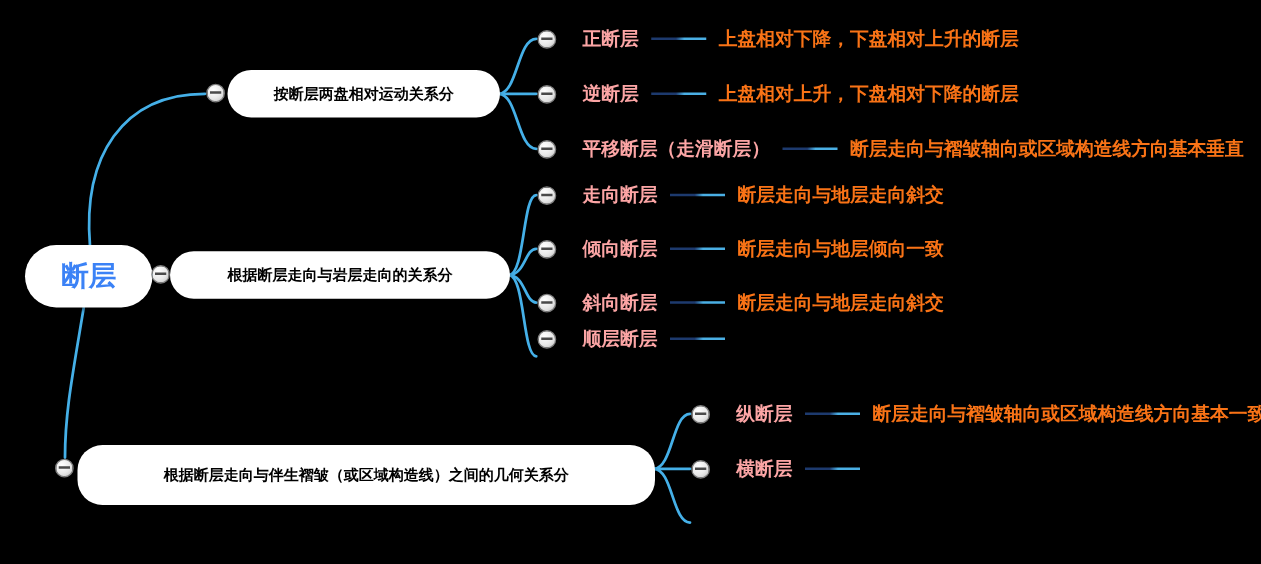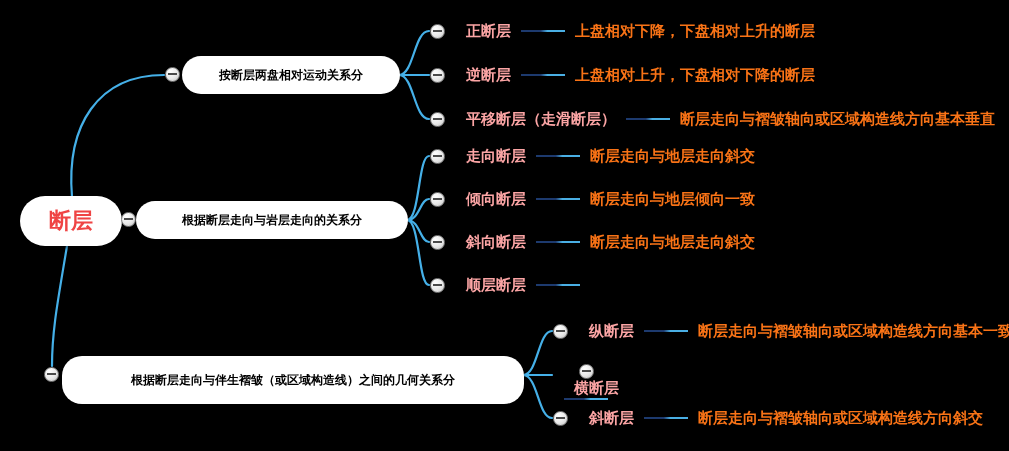--- a/index.html
+++ b/index.html
@@ -6,21 +6,21 @@
   #canvas{
     position:relative;width:1009px;height:451px;background:#000;overflow:hidden;
     font-family:"Liberation Sans","DejaVu Sans",sans-serif;
   }
   svg.links{position:absolute;left:0;top:0;pointer-events:none;}
   .pill{
     position:absolute;display:flex;align-items:center;justify-content:center;
     background:#fff;border-radius:20px;box-shadow:0 2px 3px rgba(0,0,0,.45);
     color:#000000;font-weight:bold;font-size:12px;white-space:nowrap;cursor:pointer;
   }
-  .pill.root{font-size:22px;color:#ef4444;border-radius:25px;}
+  .pill.root{font-size:22px;color:#3b82f6;border-radius:25px;}
   .minus{
     box-sizing:border-box;width:15px;height:15px;border-radius:50%;
     background:radial-gradient(circle at 35% 30%,#ffffff 0%,#e8e8e8 55%,#bdbdbd 100%);
     border:1px solid #7e7e7e;position:relative;flex:0 0 auto;cursor:pointer;
   }
   .minus::after{
     content:"";position:absolute;left:2px;right:2px;top:5px;height:2px;background:#4a4a4a;
   }
   .minus.abs{position:absolute;}
   .row{
@@ -113,37 +113,31 @@
     <span class="term">倾向断层</span>
     <div class="link-line"></div>
     <span class="desc">断层走向与地层倾向一致</span>
   </div>
   <div class="row" style="left:430px;top:231px;">
     <div class="minus"></div>
     <span class="term">斜向断层</span>
     <div class="link-line"></div>
     <span class="desc">断层走向与地层走向斜交</span>
   </div>
-  <div class="row" style="left:430px;top:274px;">
+  <div class="row" style="left:430px;top:260px;">
     <div class="minus"></div>
     <span class="term">顺层断层</span>
     <div class="link-line"></div>
   </div>
 
   <div class="row" style="left:553px;top:320px;">
     <div class="minus"></div>
     <span class="term">纵断层</span>
     <div class="link-line"></div>
     <span class="desc">断层走向与褶皱轴向或区域构造线方向基本一致</span>
   </div>
-  <div class="row" style="left:553px;top:364px;flex-direction:column;">
+  <div class="row" style="left:553px;top:364px;">
     <div class="minus"></div>
     <span class="term">横断层</span>
     <div class="link-line"></div>
-  </div>
-  <div class="row" style="left:553px;top:407px;">
-    <div class="minus"></div>
-    <span class="term">斜断层</span>
-    <div class="link-line"></div>
-    <span class="desc">断层走向与褶皱轴向或区域构造线方向斜交</span>
   </div>
 
 </div>
 
 </body></html>

